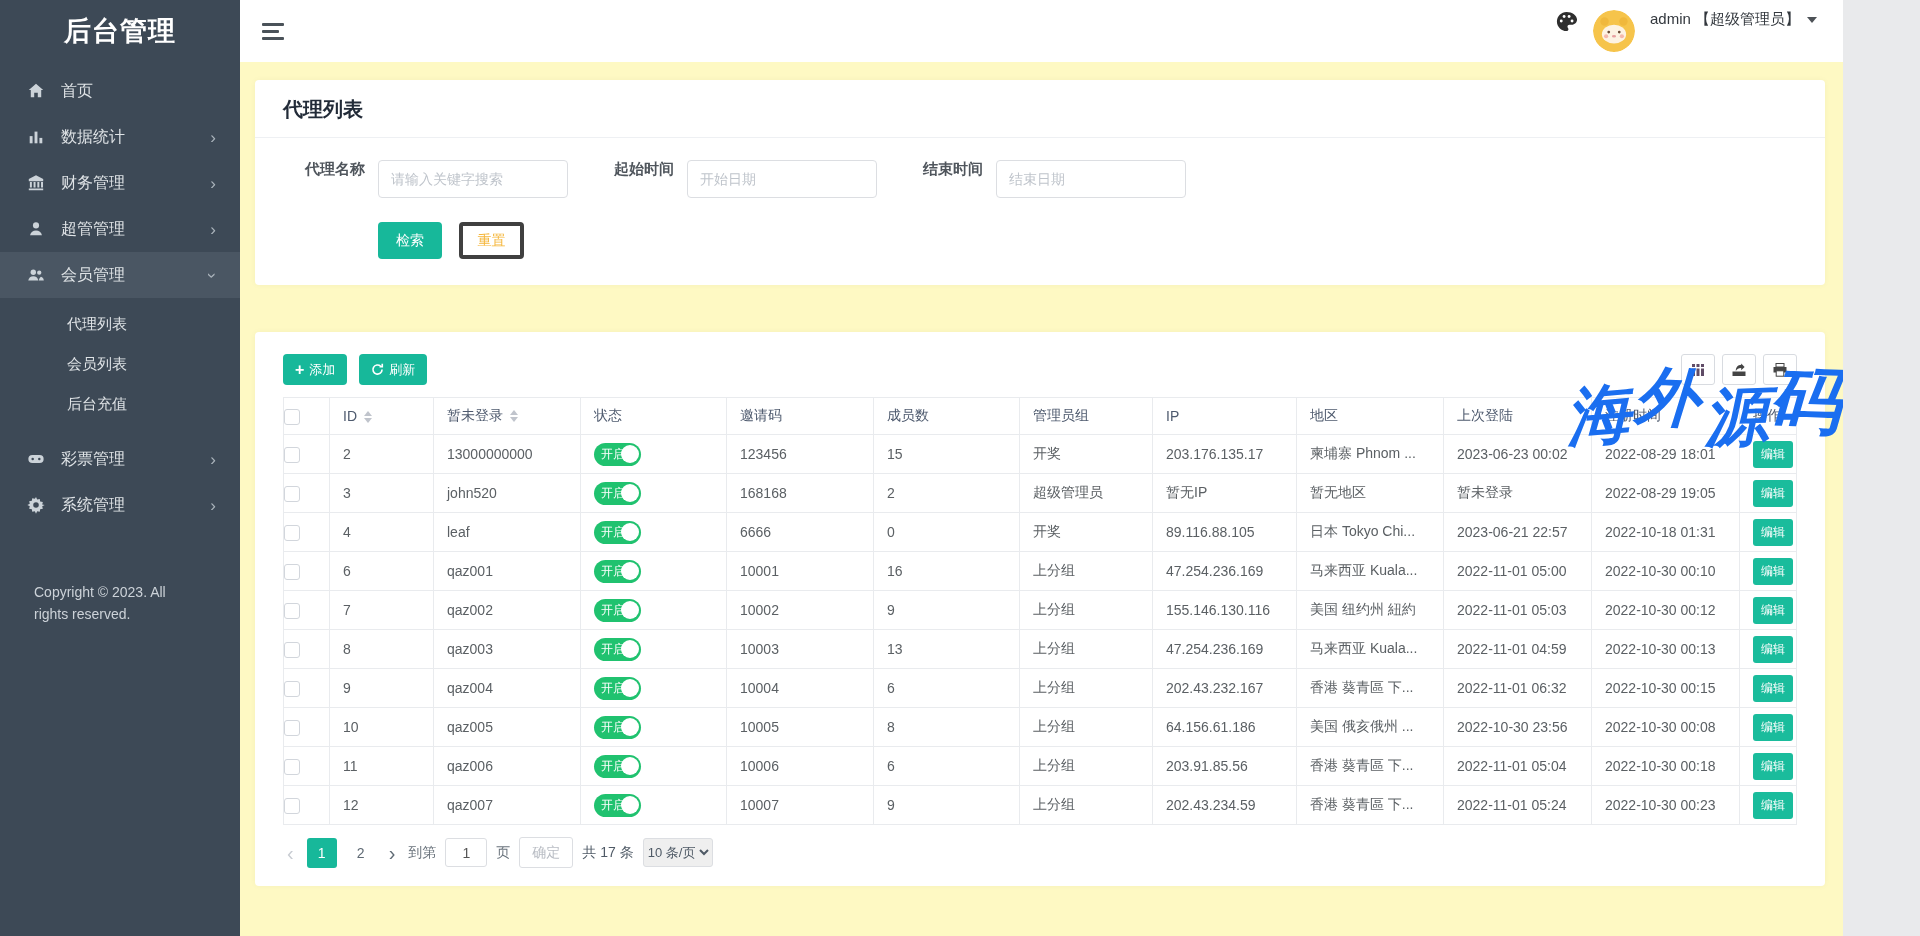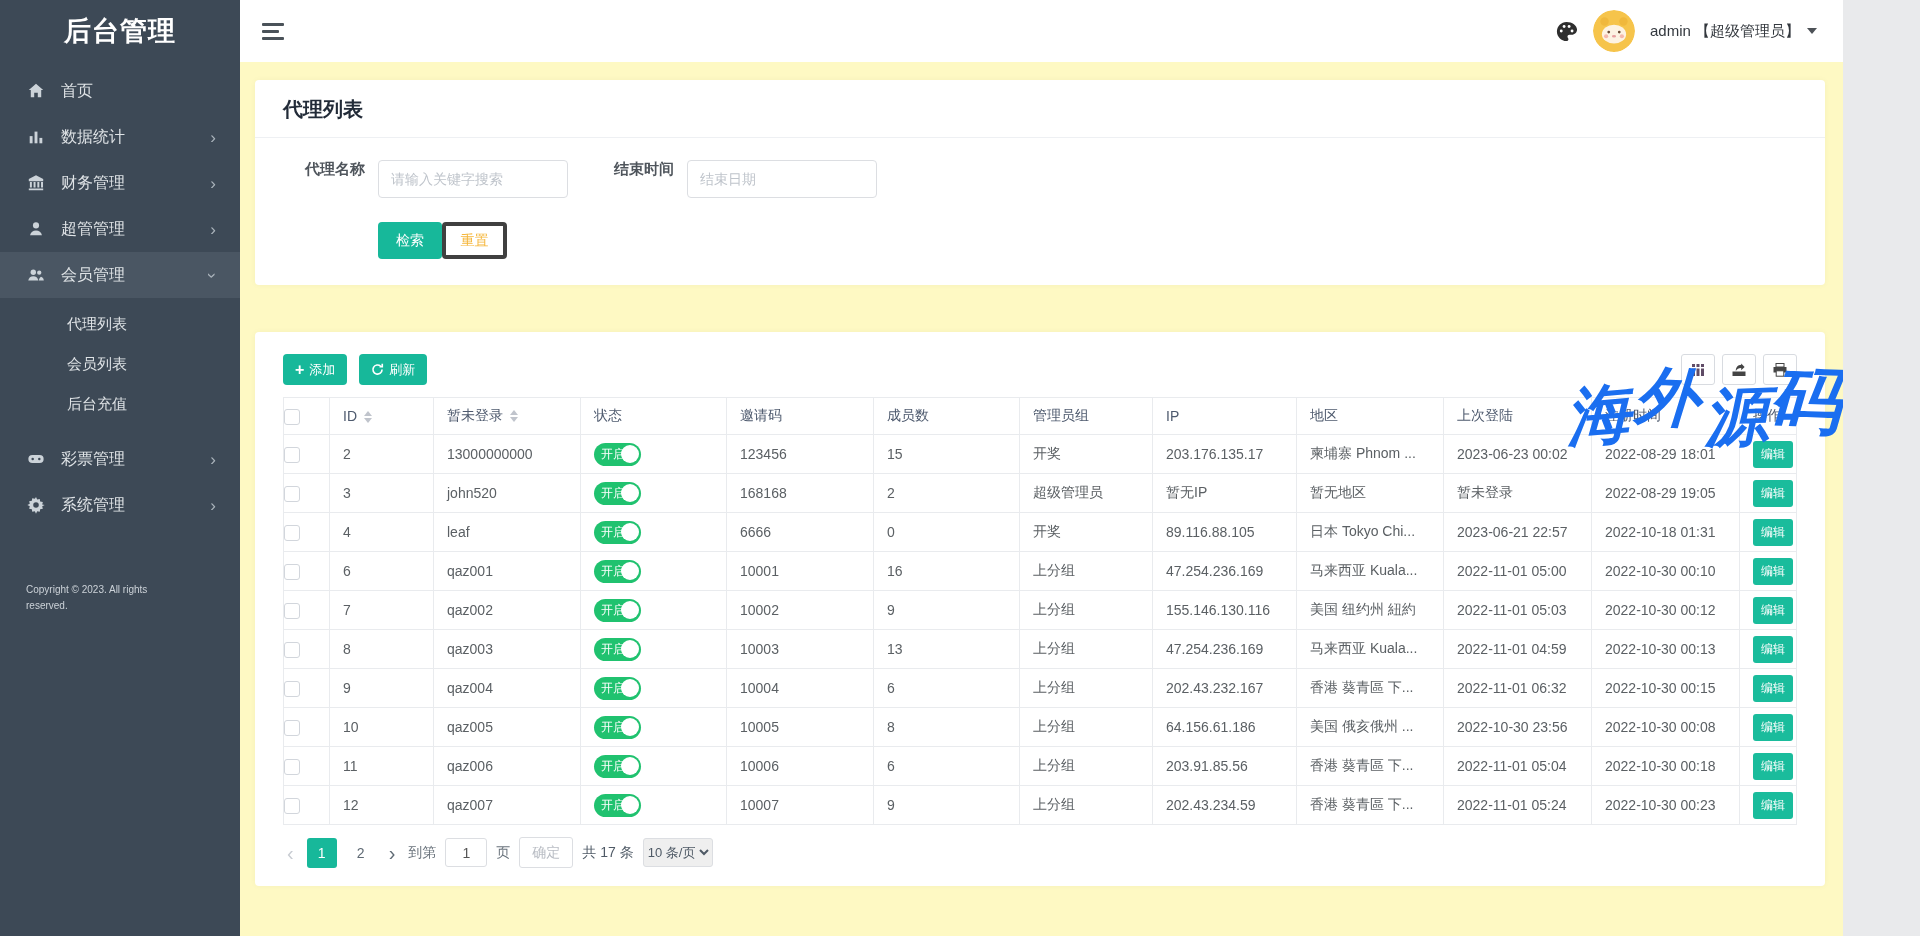--- a/index.html
+++ b/index.html
@@ -12,44 +12,44 @@
   .menu{margin-top:6px}
   .menu-item{height:46px;display:flex;align-items:center;padding:0 24px 0 26px;font-size:16px;cursor:pointer}
   .menu-item.active{background:#4a5663}
   .mi-icon{width:20px;height:20px;margin-right:15px;display:inline-flex;align-items:center;justify-content:center}
   .mi-icon svg{width:18px;height:18px;fill:#ccd3d9}
   .mi-label{flex:1}
   .chevron{color:#aab3bb;font-size:17px;line-height:1}
   .chevron.down{transform:rotate(90deg)}
   .submenu{padding:6px 0 12px}
   .submenu-item{height:40px;line-height:40px;padding-left:67px;font-size:15px;color:#dfe3e6;cursor:pointer}
-  .copyright{margin-top:54px;padding:0 26px;font-size:10px;color:#ccd2d8;line-height:1.55;width:210px}
+  .copyright{margin-top:54px;padding:0 34px;font-size:14px;color:#ccd2d8;line-height:1.55;width:210px}
 
   
   .topbar{position:absolute;left:240px;top:0;right:0;height:62px;background:#fff;display:flex;align-items:center;justify-content:space-between;padding:0 26px 0 22px}
   .hamburger{display:flex;flex-direction:column;gap:4px;cursor:pointer}
   .hamburger i{display:block;height:3px;background:#4a5259;border-radius:1px}
   .hamburger i:nth-child(1){width:22px}.hamburger i:nth-child(2){width:17px}.hamburger i:nth-child(3){width:22px}
-  .topbar-right{display:flex;align-items:center;gap:15px}
+  .topbar-right{display:flex;align-items:flex-start;gap:15px}
   .palette{display:inline-flex;cursor:pointer}
   .avatar{width:42px;height:42px;border-radius:50%;overflow:hidden;display:inline-flex;cursor:pointer}
   .username{font-size:15px;color:#33383e;display:inline-flex;align-items:center;gap:7px;cursor:pointer}
   .caret{width:0;height:0;border-left:5px solid transparent;border-right:5px solid transparent;border-top:6px solid #4d5257;display:inline-block}
 
   
   .content{position:absolute;left:240px;top:62px;right:0;bottom:0;padding:18px 18px 0 15px;overflow:hidden}
   .panel{background:#fff;border-radius:4px;box-shadow:0 0 6px rgba(0,0,0,.04)}
   .panel-title{font-size:20px;font-weight:700;color:#222b38;padding:16px 28px 14px}
   .filter-body{border-top:1px solid #eef0f3;padding:22px 28px 26px 50px}
   .filter-row{display:flex;align-items:center}
   .fgroup{display:flex;align-items:flex-start;margin-right:46px}
   .fgroup label{font-size:15px;font-weight:600;color:#4f555c;margin-right:13px}
   .txt{width:190px;height:38px;border:1px solid #dcdee2;border-radius:4px;padding:0 12px;font-size:14px;color:#333;font-family:inherit}
   .txt::placeholder{color:#bfc4cb}
-  .filter-actions{margin-top:24px;margin-left:73px;display:flex;gap:0}
+  .filter-actions{margin-top:24px;margin-left:73px;display:flex;gap:17px}
   .btn{height:37px;border-radius:4px;font-size:14px;cursor:pointer;font-family:inherit}
   .btn-primary{width:64px;background:#17b89a;color:#fff;border:none}
   .btn-reset{width:65px;background:#fff;color:#f5b63a;border:4px solid #404040}
 
   .panel-table{margin-top:47px;padding:22px 28px 18px}
   .table-toolbar{display:flex;justify-content:space-between;align-items:center;margin-bottom:12px}
   .tb-left{display:flex;gap:12px}
   .btn-sm{height:31px;border:none;border-radius:4px;background:#17b89a;color:#fff;font-size:13px;padding:0 12px;display:inline-flex;align-items:center;gap:5px;cursor:pointer;font-family:inherit}
   .plus{font-size:16px;font-weight:700;line-height:1}
   .ricon{display:inline-flex}.ricon svg{width:13px;height:13px}
@@ -218,20 +218,24 @@
 
   <main class="content">
 
     <section class="panel panel-filter">
       <div class="panel-title">代理列表</div>
       <div class="filter-body">
         <div class="filter-row">
           <div class="fgroup">
             <label>代理名称</label>
             <input class="txt" placeholder="请输入关键字搜索" style="">
+          </div>
+          <div class="fgroup">
+            <label>起始时间</label>
+            <input class="txt" placeholder="开始日期" style="">
           </div>
           <div class="fgroup">
             <label>结束时间</label>
             <input class="txt" placeholder="结束日期" style="">
           </div>
         </div>
         <div class="filter-actions">
           <button class="btn btn-primary">检索</button>
           <button class="btn btn-reset">重置</button>
         </div>

